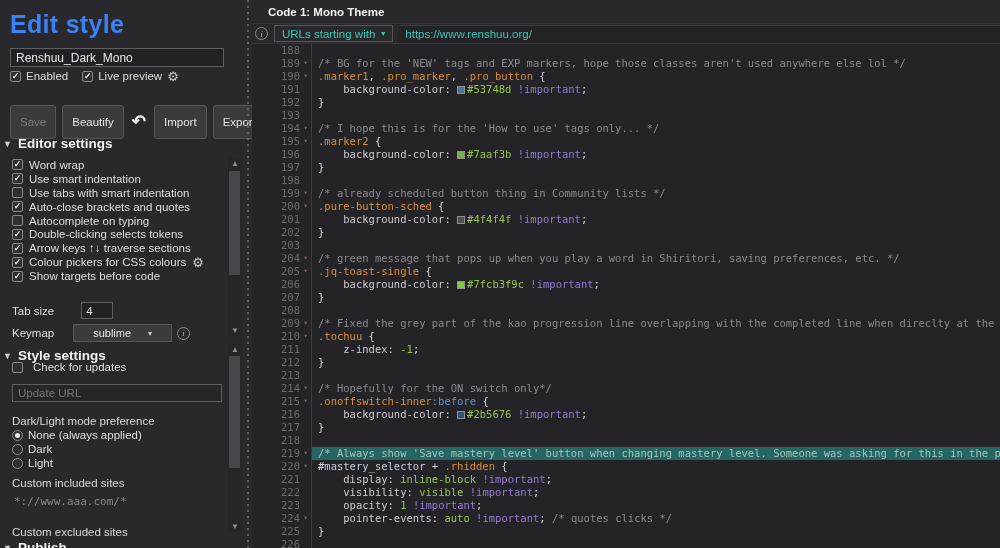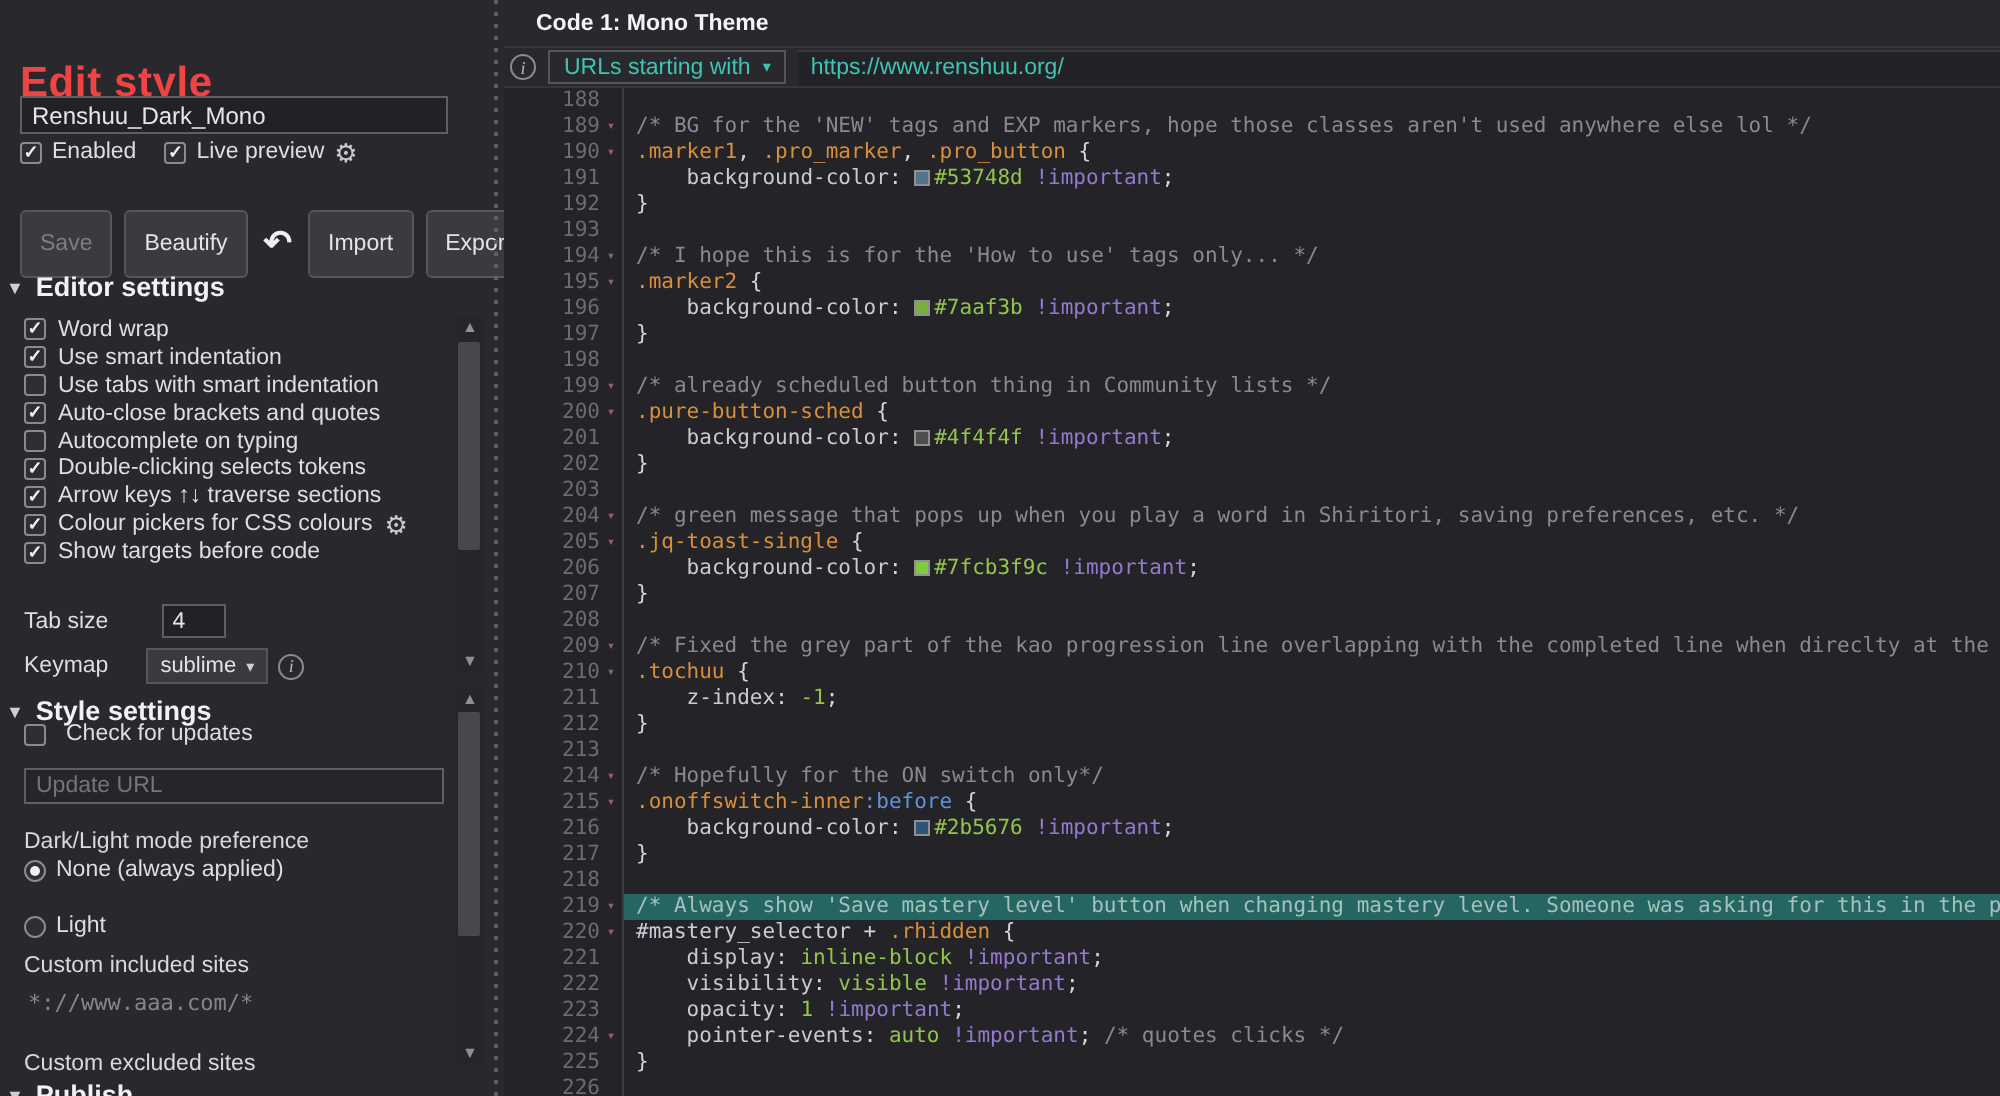--- a/index.html
+++ b/index.html
@@ -3,21 +3,21 @@
 <meta charset="utf-8">
 <style>
   * { margin:0; padding:0; box-sizing:border-box; }
   html,body { width:1000px; height:548px; overflow:hidden; background:#29292d; }
   body { font-family:"Liberation Sans", sans-serif; }
   .app { position:relative; width:1000px; height:548px; background:#29292d; }
 
   
   .sidebar { position:absolute; left:0; top:0; width:228px; height:548px; background:#29292d; }
   .sb-abs { position:absolute; left:10px; right:6px; }
-  .page-title { top:10px; font-size:21px; font-weight:bold; color:#ef4444; letter-spacing:.3px;margin-top:20px; }
+  .page-title { top:10px; font-size:25px; font-weight:bold; color:#3b82f6; letter-spacing:.3px; }
   .name-input { top:48px; height:19px; width:214px; background:#222226; border:1px solid #5e5e64;
     color:#e6e6ea; font-size:12px; padding:0 5px; font-family:"Liberation Sans",sans-serif; }
   .row { display:flex; align-items:center; gap:5px; }
   .cbx { width:11px; height:11px; background:#2e2e33; border:1px solid #8a8a90; border-radius:2px;
     display:inline-flex; align-items:center; justify-content:center; flex:none;
     font-size:9px; line-height:9px; color:#f2f2f2; font-weight:bold; }
   .lbl { font-size:11.5px; color:#dededf; white-space:nowrap; }
   .gear { color:#c9c9ce; font-size:13px; line-height:11px; cursor:pointer; }
   .toggles1 { top:70px; gap:14px; }
   .toggles2 { top:85px; }
@@ -32,21 +32,21 @@
   .sec-head { font-size:13.5px; font-weight:bold; color:#f2f2f4; display:flex; align-items:center; gap:6px; left:3px; }
   .sec-head .tri { font-size:9px; color:#d0d0d4; }
   .eshead { top:136px; }
   .opts { top:158px; left:12px; display:flex; flex-direction:column; }
   .opt { height:13.9px; display:flex; align-items:center; gap:6px; }
   .tabsize { top:302px; left:12px; }
   .mini-input { width:32px; height:17px; background:#222226; border:1px solid #5e5e64; color:#e6e6ea;
     font-size:11.5px; padding:0 4px; margin-left:22px; }
   .keymap { top:324px; left:12px; }
   .select { height:18px; background:#3a3a3f; border:1px solid #56565c; color:#e4e4e8; font-size:11px;
-    display:inline-flex; align-items:center; gap:5px; padding:0 6px; margin-left:14px; }
+    display:inline-flex; align-items:center; gap:17px; padding:0 19px; margin-left:14px; }
   .select .tri { font-size:8px; color:#cfcfd4; }
   .sshead { top:348px; }
   .chkupd { top:361px; left:12px;gap:10px; }
   .upd-url { top:384px; left:12px; width:210px; height:18px; background:#26262a; border:1px solid #5e5e64;
     color:#8d8d93; font-size:11.5px; padding:0 5px; font-family:"Liberation Sans",sans-serif; }
   .modelbl { top:415px; left:12px; font-size:11.5px; color:#d9d9dd; }
   .radio { width:11px; height:11px; border:1px solid #8a8a90; border-radius:50%; background:#2e2e33;
     display:inline-flex; align-items:center; justify-content:center; flex:none; }
   .radio .dot { width:5px; height:5px; border-radius:50%; background:#f0f0f2; }
   .rrow1 { top:429px; left:12px; } .rrow2 { top:443px; left:12px; } .rrow3 { top:457px; left:12px; }
@@ -198,20 +198,24 @@
     <input class="sb-abs upd-url" placeholder="Update URL" style="">
 
     <div class="sb-abs row rrow1">
       <span class="radio">
           <span class="dot"></span>
         </span>
       <span class="lbl">None (always applied)</span>
     </div>
 
     <div class="sb-abs modelbl">Dark/Light mode preference</div>
+    <div class="sb-abs row rrow2">
+      <span class="radio"></span>
+      <span class="lbl">Dark</span>
+    </div>
     <div class="sb-abs row rrow3">
       <span class="radio"></span>
       <span class="lbl">Light</span>
     </div>
 
     <div class="sb-abs inclbl">Custom included sites</div>
     <div class="sb-abs incval">*://www.aaa.com/*</div>
     <div class="sb-abs exclbl">Custom excluded sites</div>
 
     <div class="sb-abs sec-head pubhead">

